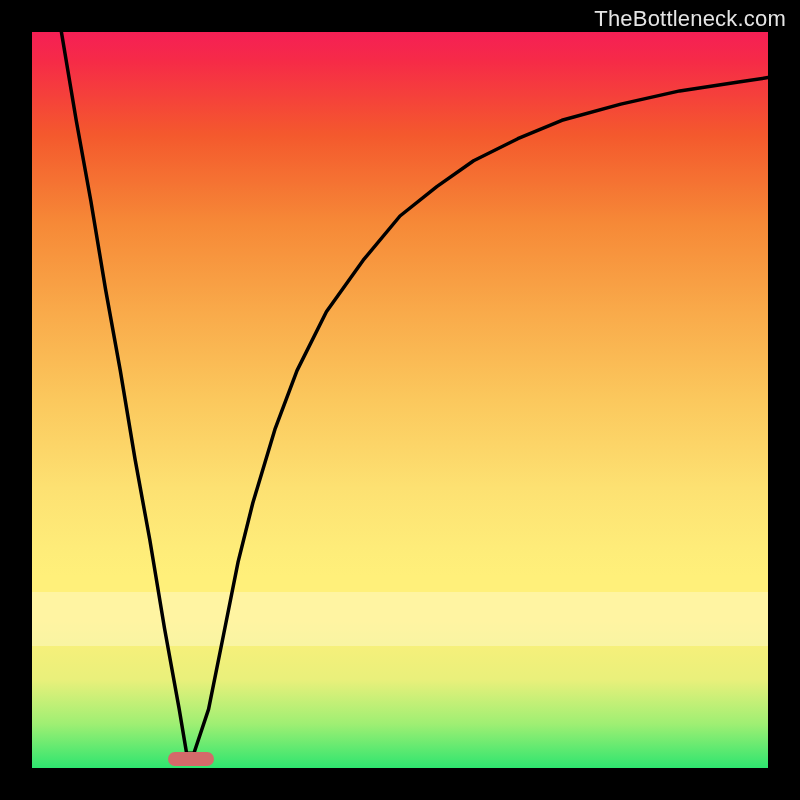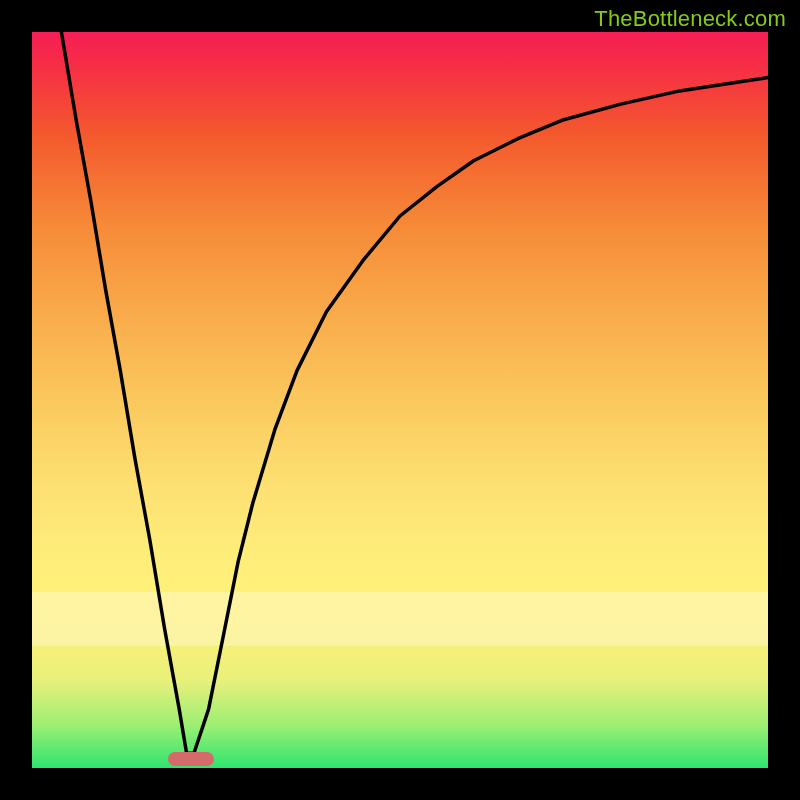--- a/index.html
+++ b/index.html
@@ -55,21 +55,21 @@
     height: 14px;
     border-radius: 7px;
     background: #d46a6a;
     bottom: 34px;
     left: 168px;
   }
   .watermark {
     position: absolute;
     top: 6px;
     right: 14px;
-    color: #84cc16;
+    color: #e5e5e5;
     font-size: 22px;
     font-weight: 500;
     letter-spacing: 0.2px;
   }
   svg.plot-curve {
     position: absolute;
     left: 32px;
     top: 32px;
     width: 736px;
     height: 736px;

